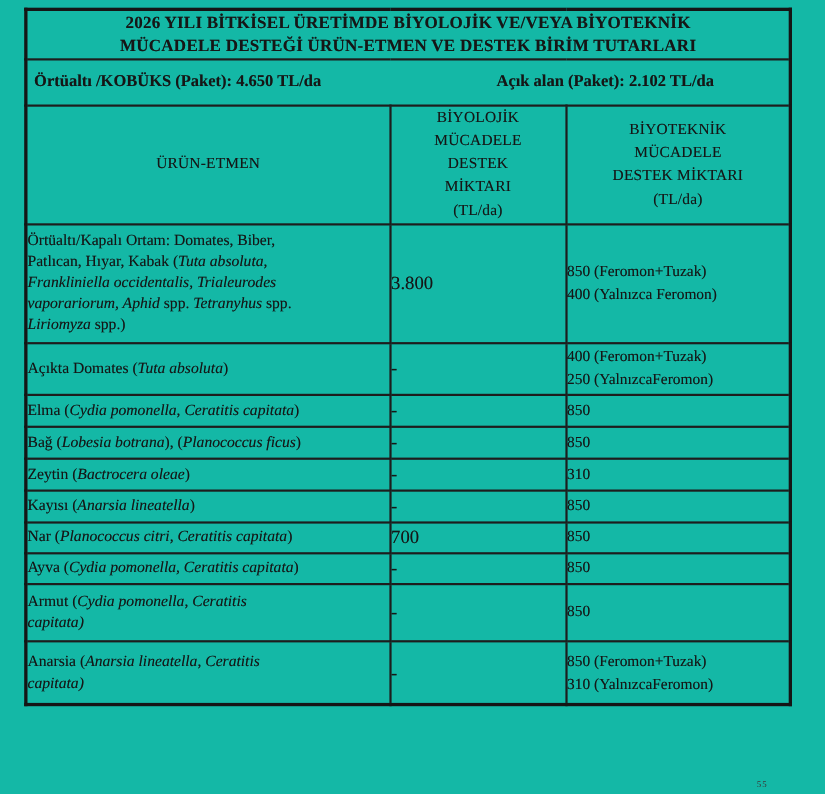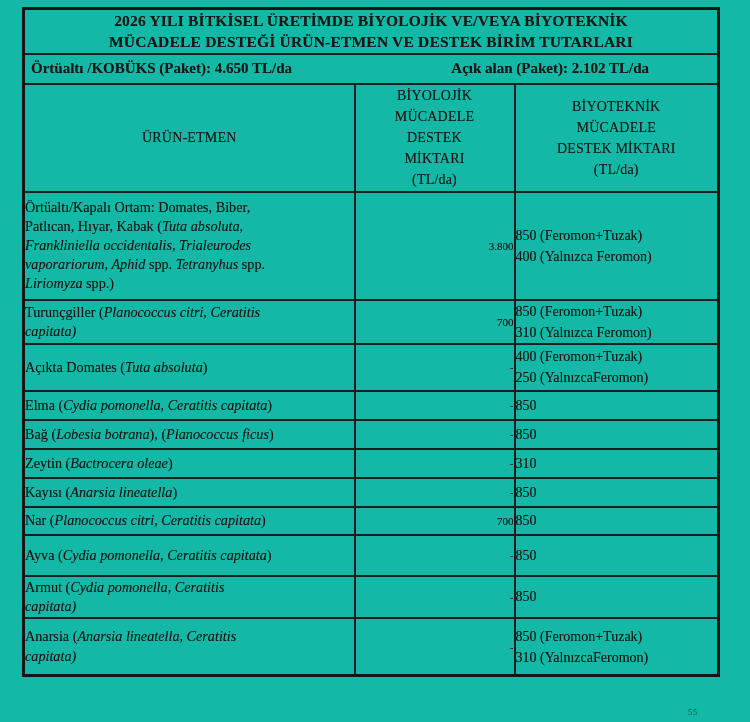--- a/index.html
+++ b/index.html
@@ -18,21 +18,21 @@
     text-align:center;font-weight:bold;font-size:15.5px;line-height:1.38;
     padding:3px 10px;letter-spacing:.2px;
   }
   .rates-cell{font-weight:bold;font-size:15px;padding:4px 0;}
   .rates-wrap{display:flex;justify-content:space-between;padding-left:6px;padding-right:68px;}
   .header-cell{
     text-align:center;font-size:14px;line-height:1.5;letter-spacing:.2px;
     padding:4px 2px;
   }
   td.name-cell{font-size:14.2px;line-height:1.34;padding:3px 10px 3px 7px;}
-  td.num-cell{text-align:right;font-size:11px;}
+  td.num-cell{text-align:left;font-size:17px;}
   td.biotek-cell{text-align:left;font-size:14px;line-height:1.5;padding:2px 2px;}
   .it{font-style:italic;}
   .page-mark{
     position:absolute;left:688px;top:708px;font-size:8px;color:#3a3a3a;
     letter-spacing:1px;text-shadow:none;
   }
 </style>
 </head>
 <body>
 
@@ -44,21 +44,21 @@
       <col style="width:160px">
       <col style="width:204px">
     </colgroup>
     <tbody>
       <tr style="height:45px">
         <td class="title-cell" colspan="3">
           <div>2026 YILI BİTKİSEL ÜRETİMDE BİYOLOJİK VE/VEYA BİYOTEKNİK</div>
           <div>MÜCADELE DESTEĞİ ÜRÜN-ETMEN VE DESTEK BİRİM TUTARLARI</div>
         </td>
       </tr>
-      <tr style="height:30px">
+      <tr style="height:42px">
         <td class="rates-cell" colspan="3">
           <div class="rates-wrap">
             <span>Örtüaltı /KOBÜKS (Paket): 4.650 TL/da</span>
             <span>Açık alan (Paket): 2.102 TL/da</span>
           </div>
         </td>
       </tr>
       <tr style="height:108px">
         <td class="header-cell">ÜRÜN-ETMEN</td>
         <td class="header-cell">
@@ -76,28 +76,20 @@
           </td>
       </tr>
     </tbody>
     <tbody>
         <tr style="height: 108px;">
           <td class="name-cell"><span>Örtüaltı/Kapalı Ortam: Domates, Biber,</span><br><span>Patlıcan, Hıyar, Kabak (</span><span class="it">Tuta absoluta,</span><br><span class="it">Frankliniella occidentalis, Trialeurodes</span><br><span class="it">vaporariorum, </span><span class="it">Aphid</span><span> spp. </span><span class="it">Tetranyhus</span><span> spp.</span><br><span class="it">Liriomyza</span><span> spp.)</span></td>
           <td class="num-cell">3.800</td>
           <td class="biotek-cell">
             <div>850 (Feromon+Tuzak)</div>
             <div>400 (Yalnızca Feromon)</div>
-          </td>
-        </tr>
-        <tr style="height: 41px;">
-          <td class="name-cell"><span>Turunçgiller (</span><span class="it">Planococcus citri, Ceratitis</span><br><span class="it">capitata)</span></td>
-          <td class="num-cell">700</td>
-          <td class="biotek-cell">
-            <div>850 (Feromon+Tuzak)</div>
-            <div>310 (Yalnızca Feromon)</div>
           </td>
         </tr>
         <tr style="height: 47px;">
           <td class="name-cell"><span>Açıkta Domates (</span><span class="it">Tuta absoluta</span><span>)</span></td>
           <td class="num-cell">-</td>
           <td class="biotek-cell">
             <div>400 (Feromon+Tuzak)</div>
             <div>250 (YalnızcaFeromon)</div>
           </td>
         </tr>
@@ -129,28 +121,28 @@
             <div>850</div>
           </td>
         </tr>
         <tr style="height: 28px;">
           <td class="name-cell"><span>Nar (</span><span class="it">Planococcus citri, Ceratitis capitata</span><span>)</span></td>
           <td class="num-cell">700</td>
           <td class="biotek-cell">
             <div>850</div>
           </td>
         </tr>
-        <tr style="height: 41px;">
+        <tr style="height: 28px;">
           <td class="name-cell"><span>Ayva (</span><span class="it">Cydia pomonella, Ceratitis capitata</span><span>)</span></td>
           <td class="num-cell">-</td>
           <td class="biotek-cell">
             <div>850</div>
           </td>
         </tr>
-        <tr style="height: 42px;">
+        <tr style="height: 52px;">
           <td class="name-cell"><span>Armut (</span><span class="it">Cydia pomonella, Ceratitis</span><br><span class="it">capitata)</span></td>
           <td class="num-cell">-</td>
           <td class="biotek-cell">
             <div>850</div>
           </td>
         </tr>
         <tr style="height: 58px;">
           <td class="name-cell"><span>Anarsia (</span><span class="it">Anarsia lineatella, Ceratitis</span><br><span class="it">capitata)</span></td>
           <td class="num-cell">-</td>
           <td class="biotek-cell">

